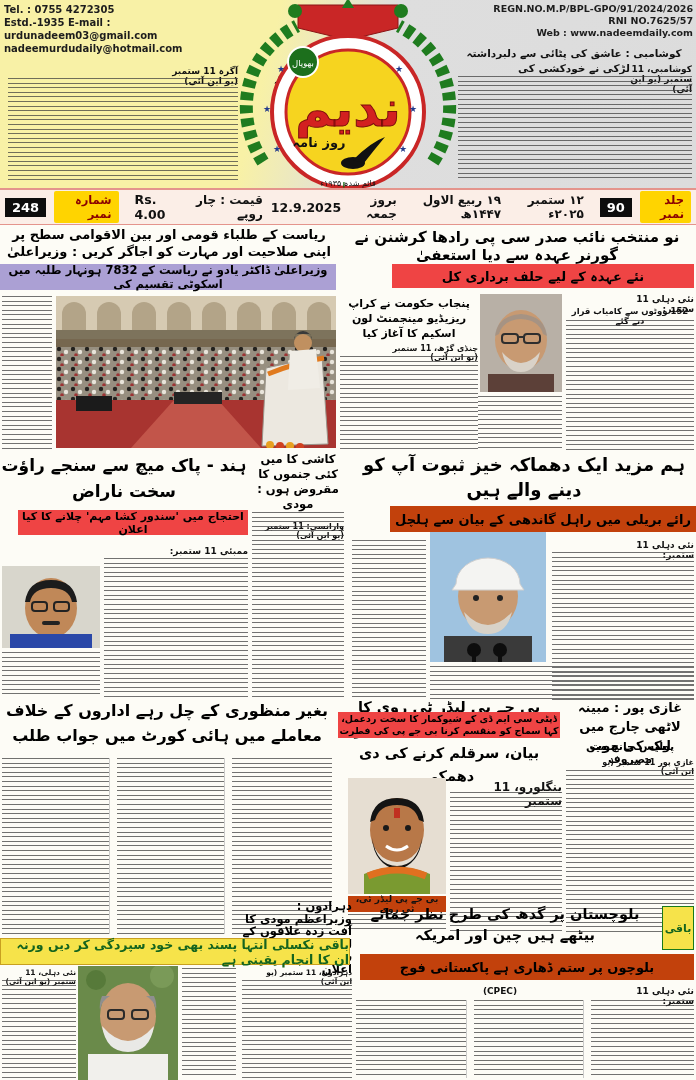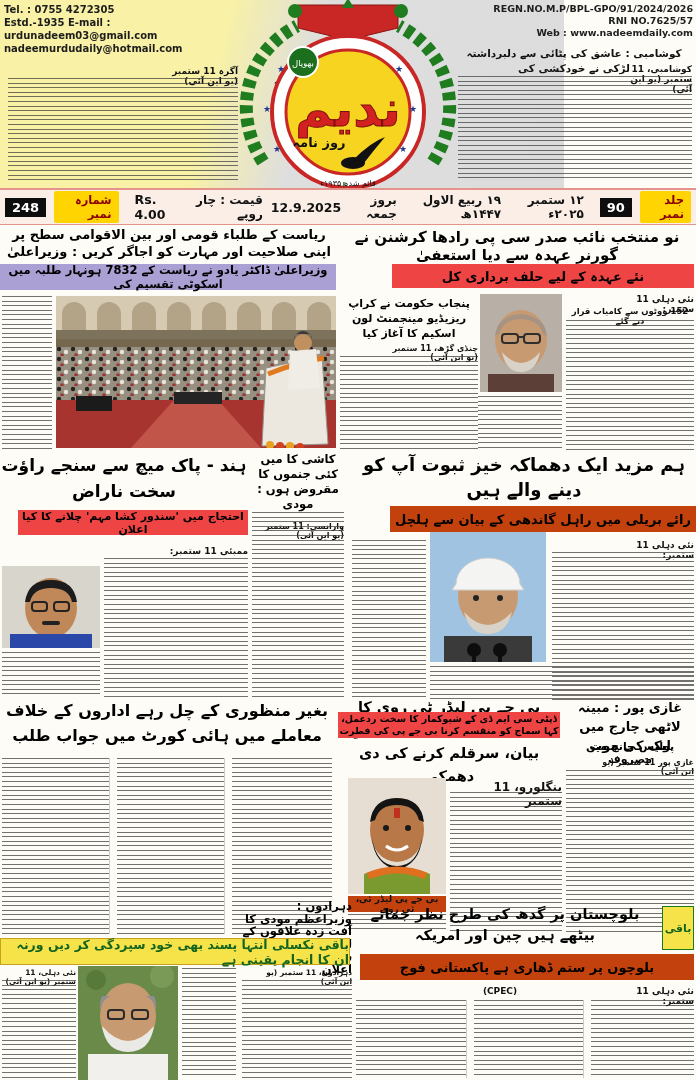--- a/index.html
+++ b/index.html
@@ -1,20 +1,20 @@
 <!DOCTYPE html>
 <html lang="ur" dir="rtl"><head>
 <meta charset="utf-8">
 <style>
   html,body{margin:0;padding:0;background:#9a9a9a;}
   .page{position:relative;width:696px;height:1080px;margin:0 auto;background:#fdfcf6;
         overflow:hidden;font-family:"DejaVu Sans",sans-serif;direction:rtl;color:#111;}
   .abs{position:absolute;box-sizing:border-box;}
   
-  .hdr{left:0;top:0;width:564px;height:188px;
+  .hdr{left:0;top:0;width:696px;height:188px;
        background:linear-gradient(104deg,#f8f1a6 0%,#f8f1a6 38%,#dedede 54%,#dcdcdc 100%);}
   .contact{direction:ltr;text-align:left;font-size:10px;font-weight:bold;line-height:13px;color:#1d1d1d;}
   .regn{direction:ltr;text-align:right;font-size:9.5px;font-weight:bold;line-height:12px;color:#1d1d1d;}
   .brief-head{font-weight:bold;font-size:11px;text-align:center;line-height:15px;}
   
   .greek{background-image:repeating-linear-gradient(to bottom,#3c3c3c 0 1px,transparent 1px 4.6px);
          opacity:.72;}
   .cols{display:flex;gap:7px;}
   .cols>.col{flex:1;}
   .cols>.col+.col{border-right:1px solid #b9b9b9;padding-right:7px;}

